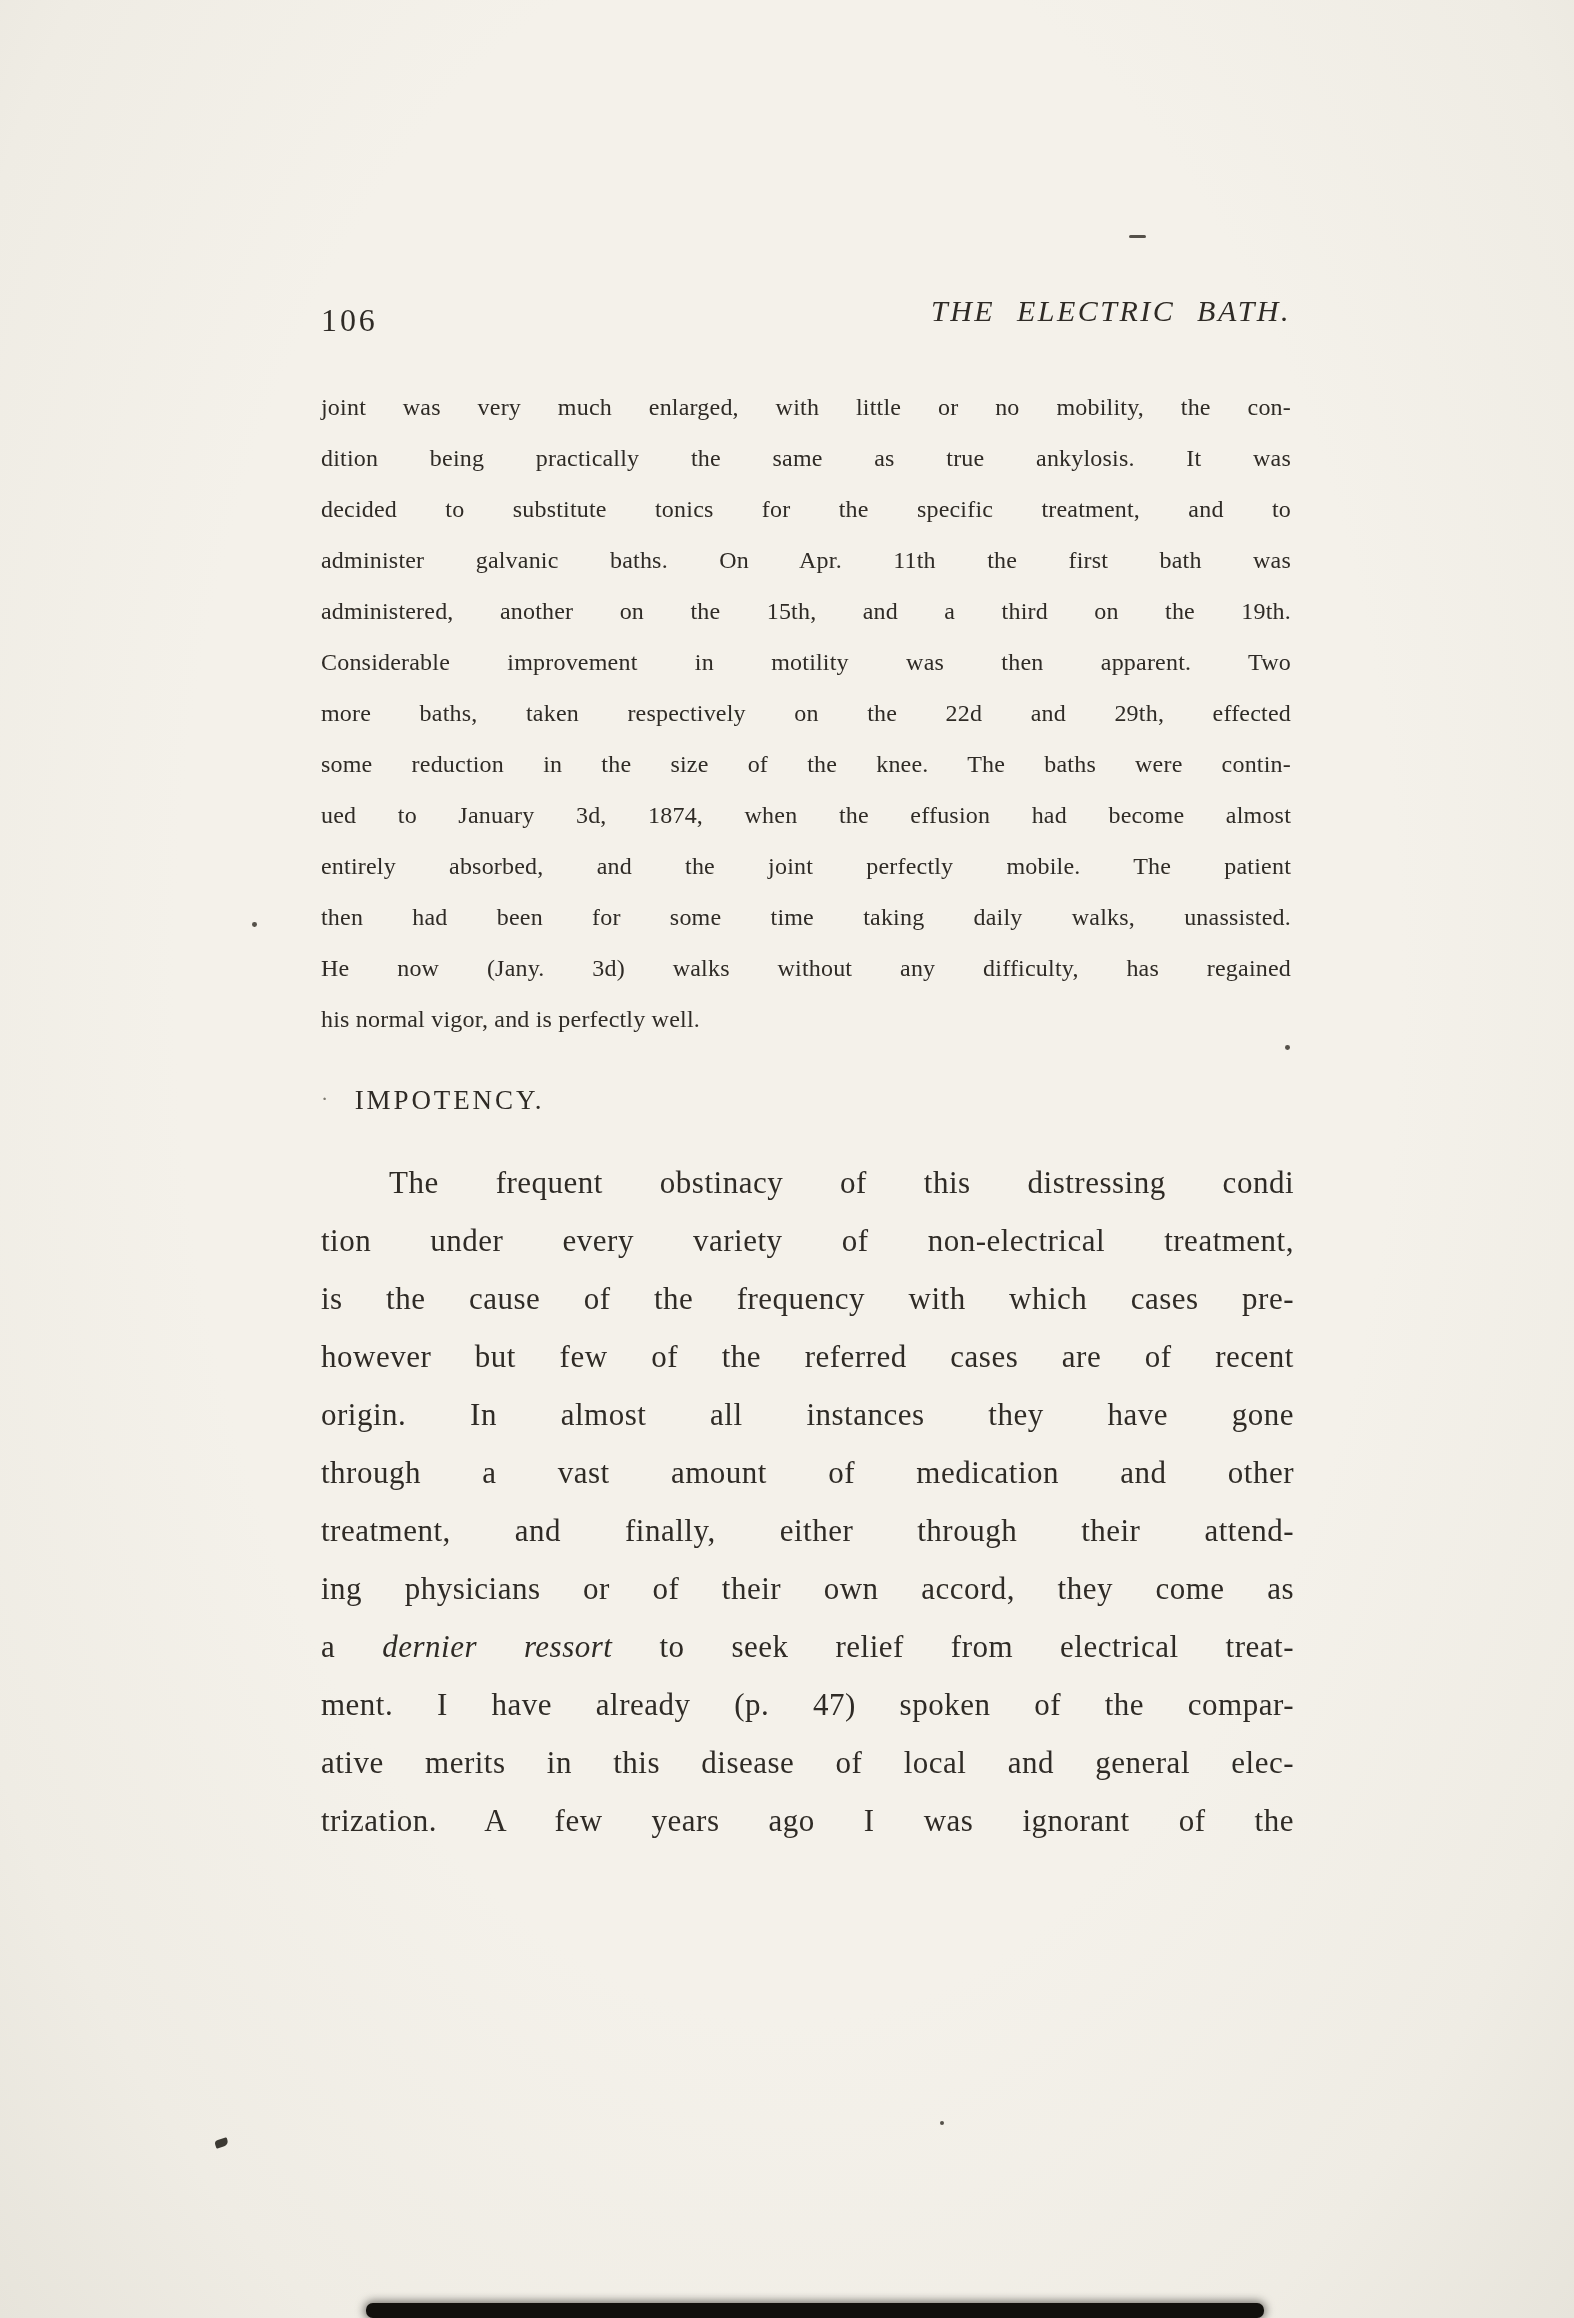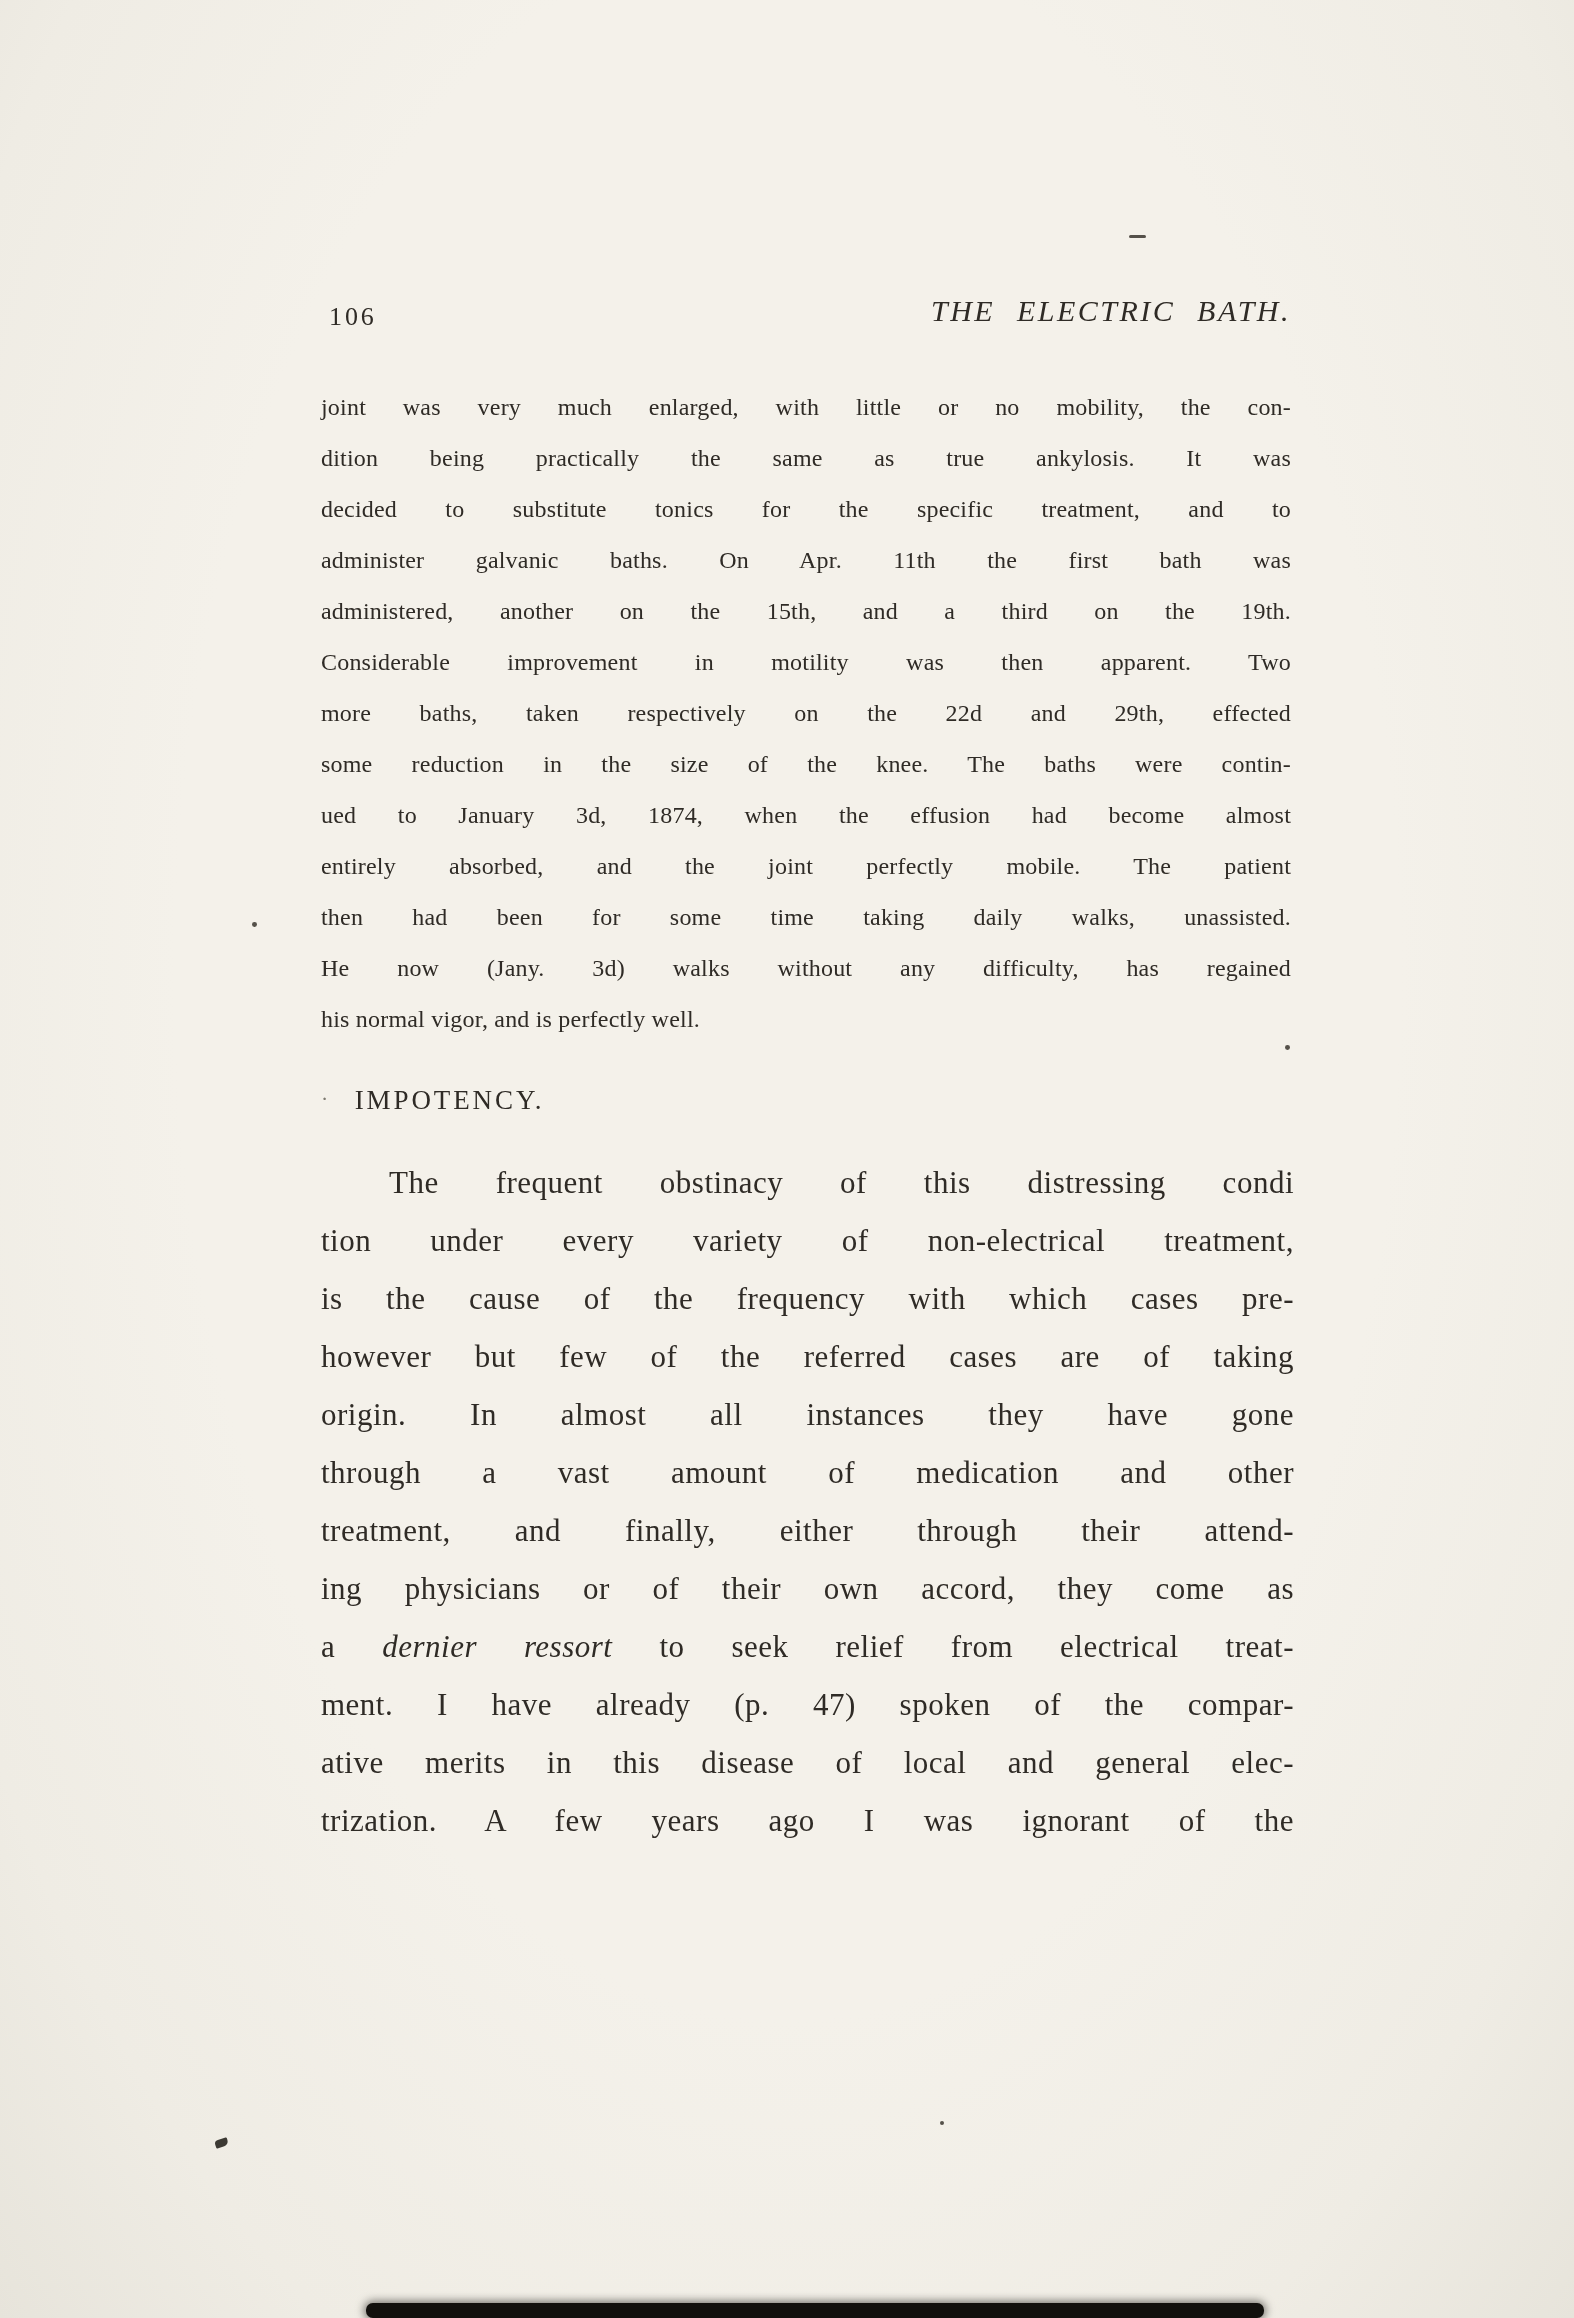--- a/index.html
+++ b/index.html
@@ -22,23 +22,22 @@
     position: absolute;
     left: 321px;
     top: 294px;
     width: 970px;
     height: 49px;
   }
   .page-number {
     position: absolute;
     left: 0;
     top: 7.9px;
-    font-size: 26px;
+    font-size: 32px;
     letter-spacing: 2.9px;
-    margin-left: 8px;
   }
   .running-title {
     position: absolute;
     left: 0;
     right: 0;
     top: 0;
     text-align: right;
     font-style: italic;
     font-size: 30px;
     letter-spacing: 2.5px;
@@ -150,21 +149,21 @@
     <div class="line">He now (Jany. 3d) walks without any difficulty, has regained</div>
     <div class="line last">his normal vigor, and is perfectly well.</div>
   </section>
 
   <h2 class="section-heading"><span class="heading-dot">·</span><span>IMPOTENCY.</span></h2>
 
   <section class="para2">
     <div class="line indent">The frequent  obstinacy of this  distressing condi</div>
     <div class="line">tion under every variety of non-electrical treatment,</div>
     <div class="line">is the cause of the frequency with which cases pre-</div>
-    <div class="line">however but few of the referred cases are of taking</div>
+    <div class="line">however but few of the referred cases are of recent</div>
     <div class="line">origin.   In  almost  all  instances  they  have  gone</div>
     <div class="line">through a vast amount of medication and other</div>
     <div class="line">treatment, and finally, either through their attend-</div>
     <div class="line">ing physicians or of their own accord, they come as</div>
     <div class="line"><span>a </span><span class="italic-seg">dernier ressort</span><span> to seek relief from electrical treat-</span></div>
     <div class="line">ment.   I have already (p. 47) spoken of the compar-</div>
     <div class="line">ative merits in this disease of local and general elec-</div>
     <div class="line">trization.   A few years ago I was ignorant of the</div>
   </section>
 

